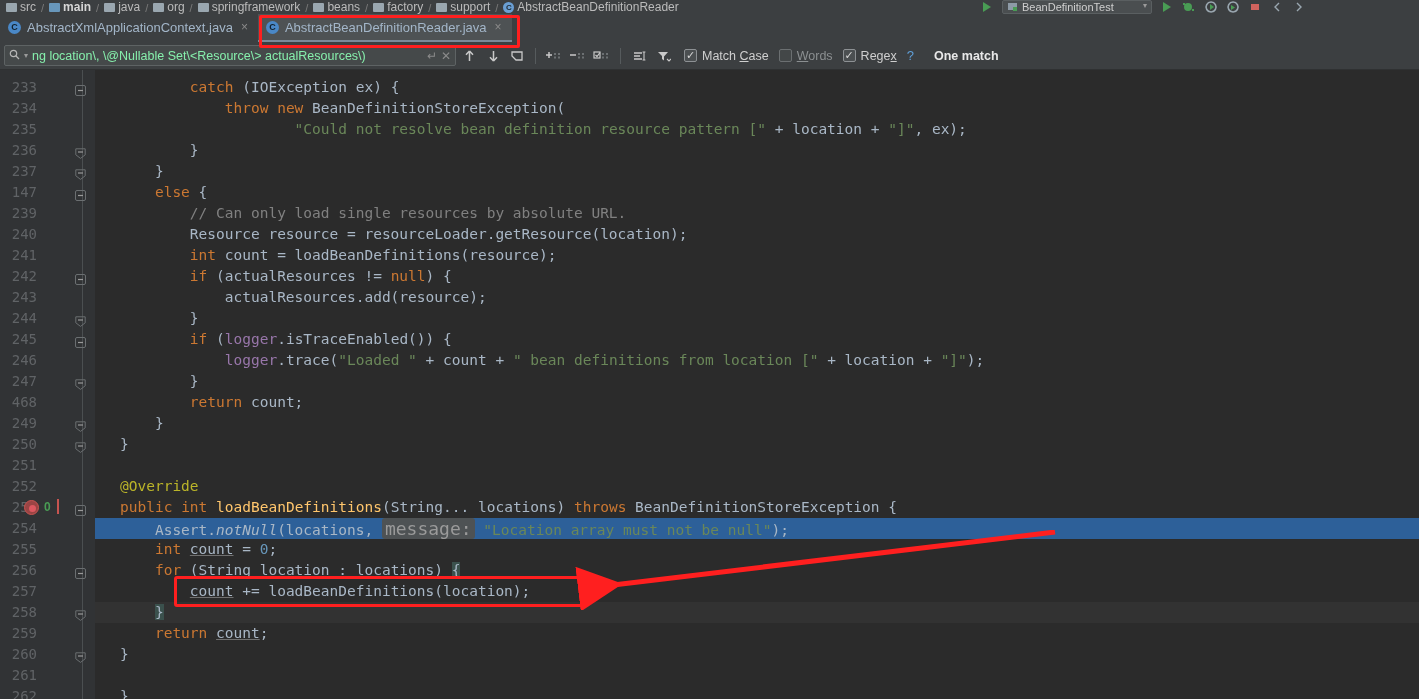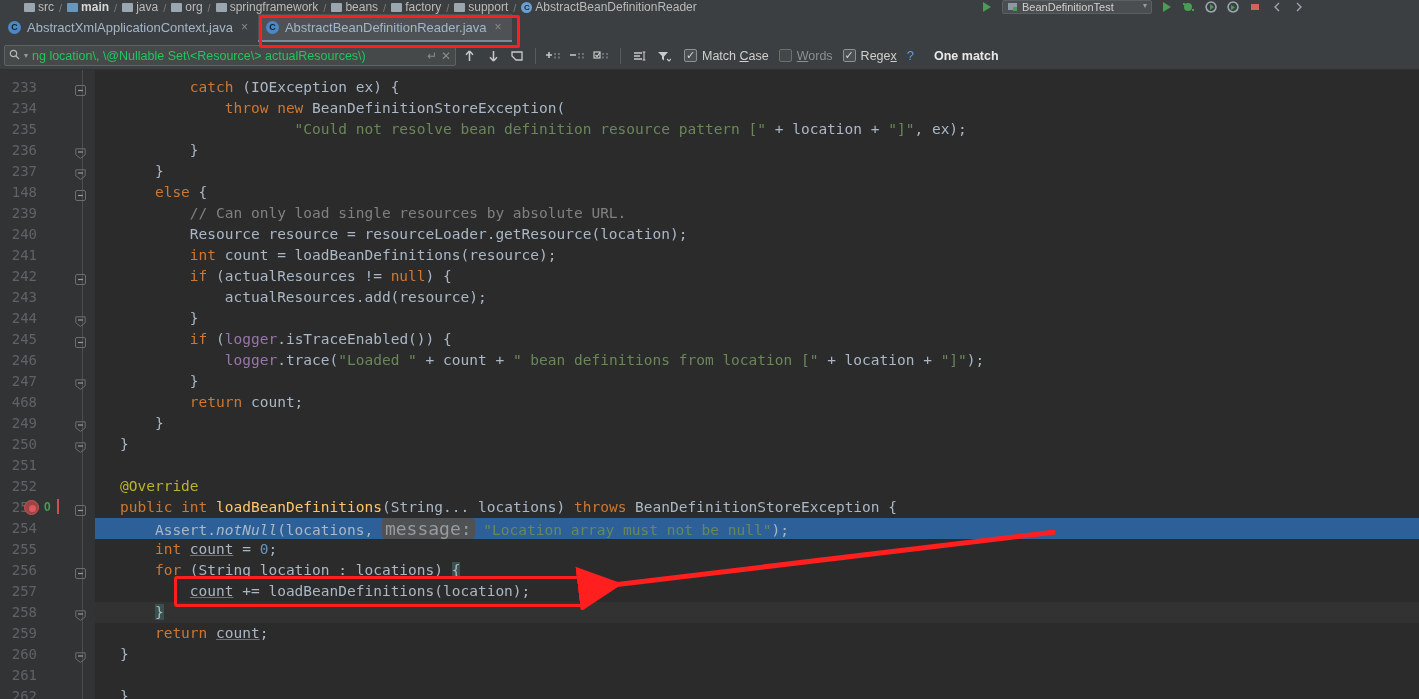--- a/index.html
+++ b/index.html
@@ -9,21 +9,21 @@
     font-family: "Liberation Sans", sans-serif;
     overflow: hidden;
   }
   #app { position: relative; width: 1419px; height: 699px; }
 
   
   .breadcrumb-bar {
     position: absolute; left: 0; top: 0; width: 1310px; height: 14px;
     background: #3c3f41; overflow: hidden;
     display: flex; align-items: flex-end;
-    padding-left: 24px; white-space: nowrap;
+    padding-left: 6px; white-space: nowrap;
   }
   .crumb { display: inline-flex; align-items: center; gap: 3px;
     font-size: 12px; color: #bbbbbb; line-height: 13px; }
   .crumb.bold { font-weight: bold; color: #d6d6d6; }
   .crumb-sep { color: #7a7a7a; font-size: 11px; margin: 0 5px; }
   .mini-folder { width: 11px; height: 9px; background: #9aa7b0;
      border-radius: 1px; display:inline-block; position: relative; }
   .mini-folder.blue { background: #6897bb; }
   .mini-class { width: 11px; height: 11px; border-radius: 50%;
      background: #6a9fd4; color: #1e2a33; font-size: 8px; font-weight: bold;
@@ -66,21 +66,21 @@
     padding-left: 4px; gap: 2px;
     border-bottom: 1px solid #2f3132;
   }
   .find-input {
     width: 452px; height: 21px; background: #45494a;
     border: 1px solid #5e6364; border-radius: 2px;
     display: flex; align-items: center; padding: 0 4px; gap: 4px;
   }
   .find-input .magnifier { color: #b5b5b5; font-size: 11px; }
   .find-text {
-    flex: 1; color: #22c55e; font-size: 12.5px;
+    flex: 1; color: #86efac; font-size: 12.5px;
     font-family: "Liberation Sans", sans-serif;
     white-space: nowrap; overflow: hidden;
   }
   .find-input .ret, .find-input .clr { color: #8b8b8b; font-size: 12px; }
   .sep { width: 1px; height: 16px; background: #565b5d; margin: 0 5px; }
   .ibtn { width: 22px; height: 22px; display:flex; align-items:center;
     justify-content:center; color: #c9c9c9; }
   .chk {
     width: 13px; height: 13px; border: 1px solid #8d9194; border-radius: 2px;
     background: #4b4f51; display: inline-flex; align-items: center;
@@ -395,21 +395,21 @@
               </svg></span>
           </div>
           <div class="gutter-line" style="top: 91px;">
             <span class="lno" style="top: 0px;">237</span>
             <span class="fold"><svg width="11" height="11" viewBox="0 0 11 11">
                 <path d="M0.8 0.8 h9.4 v6 l-4.7 3.6 l-4.7 -3.6 z" fill="none" stroke="#6b6f71"></path>
                 <line x1="3" y1="4" x2="8" y2="4" stroke="#9a9a9a" stroke-width="1.2"></line>
               </svg></span>
           </div>
           <div class="gutter-line" style="top: 112px;">
-            <span class="lno" style="top: 0px;">148</span>
+            <span class="lno" style="top: 0px;">147</span>
             <span class="fold"><svg width="11" height="11" viewBox="0 0 11 11">
                 <rect x="0.5" y="0.5" width="10" height="10" rx="1.5" fill="none" stroke="#6b6f71"></rect>
                 <line x1="3" y1="5.5" x2="8" y2="5.5" stroke="#9a9a9a" stroke-width="1.2"></line>
               </svg></span>
           </div>
           <div class="gutter-line" style="top: 133px;">
             <span class="lno" style="top: 0px;">239</span>
           </div>
           <div class="gutter-line" style="top: 154px;">
             <span class="lno" style="top: 0px;">240</span>

